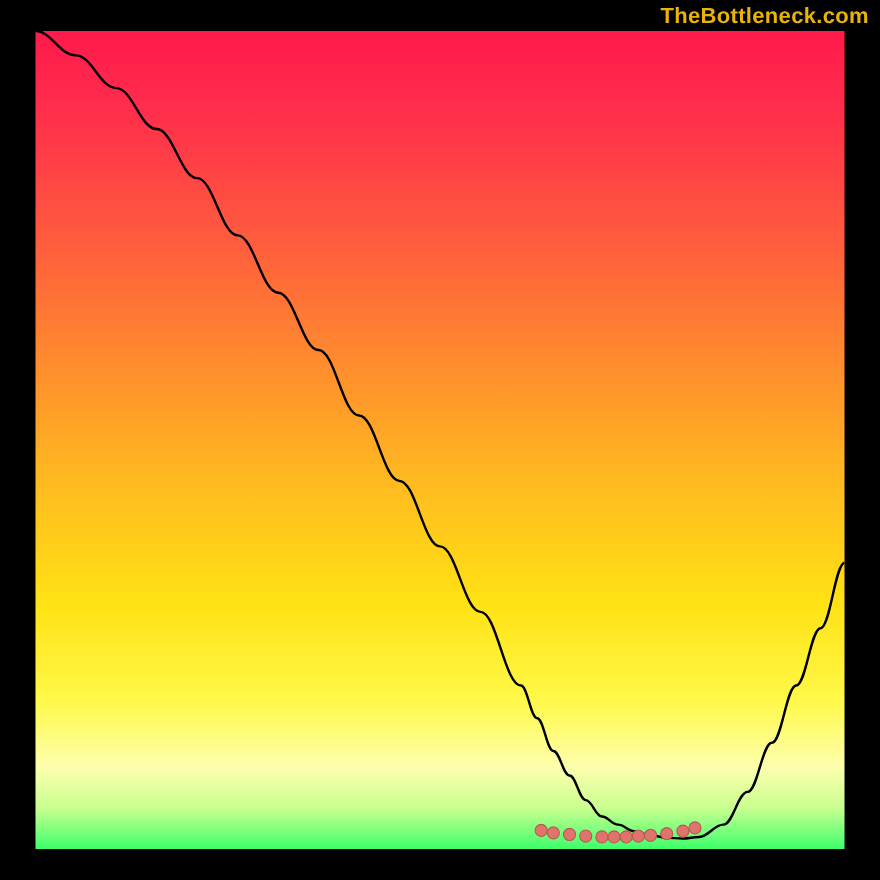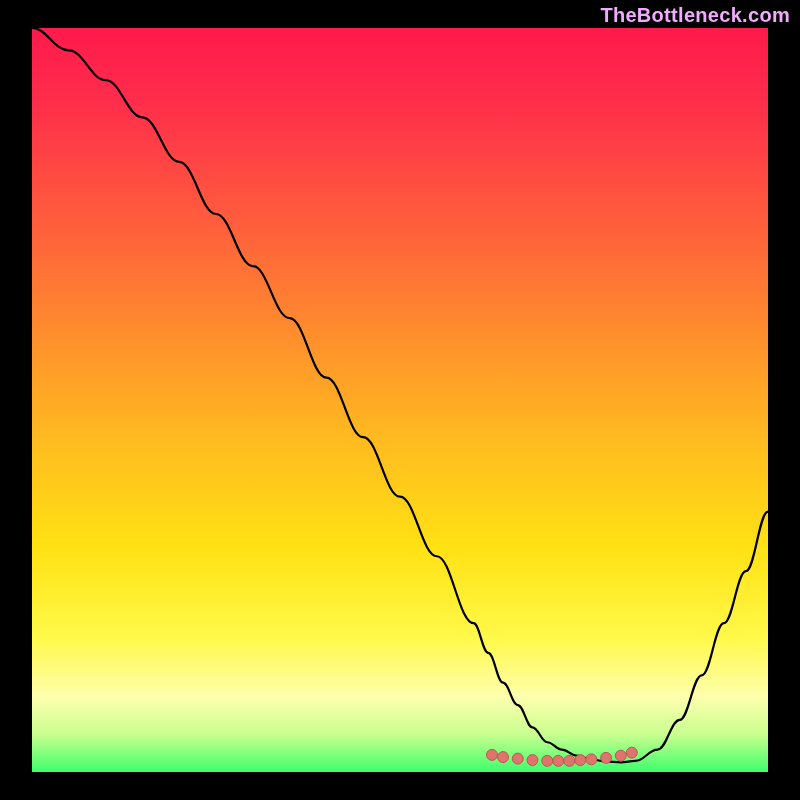--- a/index.html
+++ b/index.html
@@ -14,21 +14,21 @@
   .frame {
     position: relative;
     width: 800px;
     height: 800px;
     background: #000;
   }
   .watermark {
     position: absolute;
     top: 4px;
     right: 10px;
-    color: #f0abfc;
+    color: #eab308;
     font-size: 20px;
     font-weight: 600;
     letter-spacing: 0.3px;
     z-index: 5;
   }
   .plot-area {
     position: absolute;
     left: 32px;
     top: 28px;
     width: 736px;

